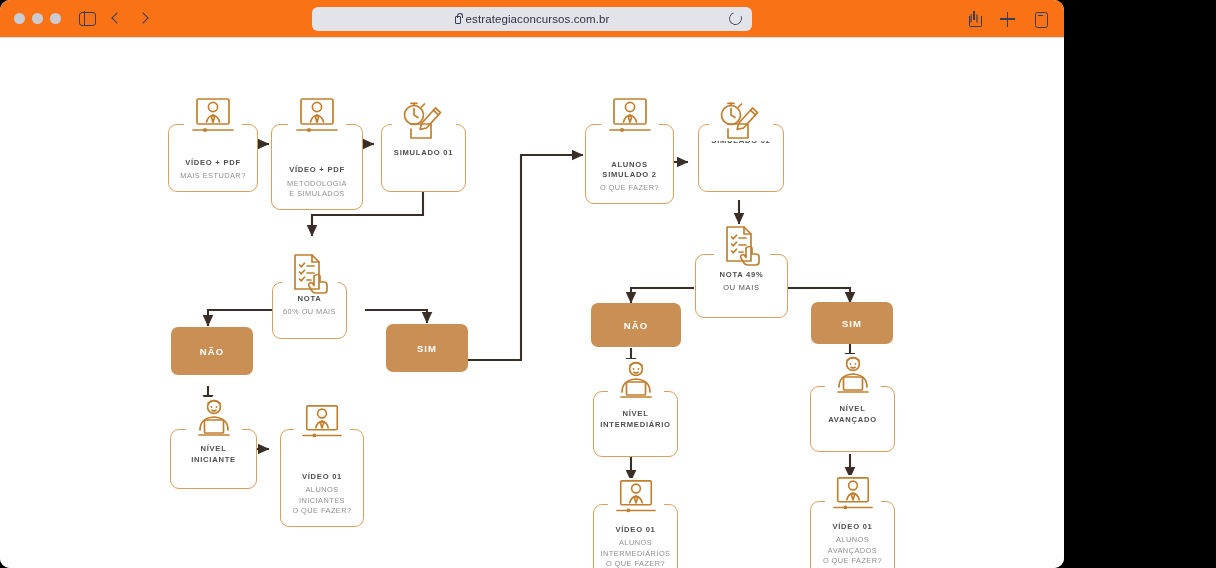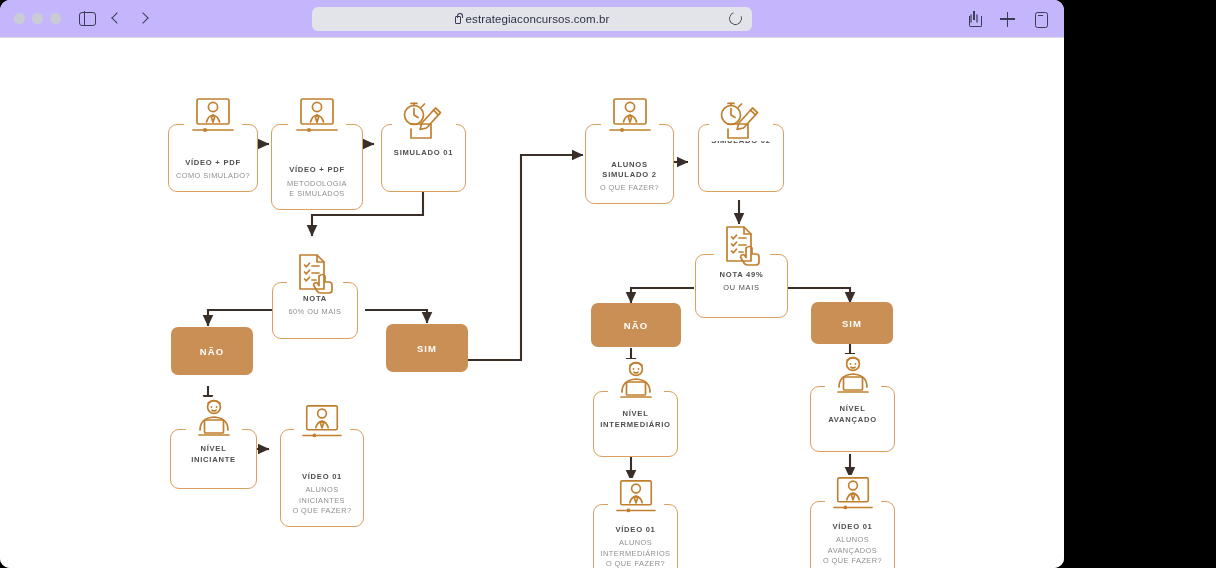--- a/index.html
+++ b/index.html
@@ -13,21 +13,21 @@
     position: absolute; left:0; top:0;
     width: 1064px; height: 568px;
     background: #ffffff;
     border-radius: 10px;
     overflow: hidden;
   }
   
   #toolbar {
     position: relative;
     height: 38px;
-    background: #c4b5fd;
+    background: #f97316;
     border-bottom: 1px solid #d9dce2;
     display: flex; align-items: center;
   }
   .traffic { display:flex; gap:7px; margin-left:14px; }
   .dot { width:11px; height:11px; border-radius:50%; background:#c9ccd4; }
   .sidebar-btn {
     margin-left: 18px; width:17px; height:14px;
     border: 1.6px solid #3a3d56; border-radius:3px;
     position: relative;
   }
@@ -213,21 +213,21 @@
             <rect x="8" y="3" width="32" height="25" rx="1.5"></rect>
             <circle cx="24" cy="11" r="4.6"></circle>
             <path d="M17.5 26 q1.5-6 6.5-7 q5 1 6.5 7"></path>
             <path d="M24 19 l-1.6 2.2 l1.6 5 l1.6-5 z"></path>
             <path d="M4 34 h40"></path>
             <circle cx="16" cy="34" r="2" fill="#c07f2e" stroke="none"></circle>
           </g>
         </svg>
       </div>
       <div class="ttl">VÍDEO + PDF</div>
-      <div class="sub">COMO SIMULADO?</div>
+      <div class="sub">MAIS ESTUDAR?</div>
     </div>
 
     <div class="node" style="left:271px; top:86px; width:92px; height:86px;">
       <div class="icon-slot" style="top:-29px;">
         <svg class="ic" width="48" height="44" viewBox="0 0 48 44">
           <g fill="none" stroke="#c07f2e" stroke-width="1.7" stroke-linecap="round" stroke-linejoin="round">
             <rect x="8" y="3" width="32" height="25" rx="1.5"></rect>
             <circle cx="24" cy="11" r="4.6"></circle>
             <path d="M17.5 26 q1.5-6 6.5-7 q5 1 6.5 7"></path>
             <path d="M24 19 l-1.6 2.2 l1.6 5 l1.6-5 z"></path>
@@ -252,21 +252,21 @@
             <path d="M24.5 8 l3-3"></path>
             <path d="M14 25 h20 v14 h-20 v-9"></path>
             <path d="M38.5 9 l5 4.6 l-14 15.4 l-6.4 1.4 l1.6-6.2 z"></path>
             <path d="M36.4 11.2 l5 4.6"></path>
           </g>
         </svg>
       </div>
       <div class="ttl" style="margin-bottom:0;">SIMULADO 01</div>
     </div>
 
-    <div class="node" style="left:272px; top:244px; width:86px; height:57px; justify-content:center;">
+    <div class="node" style="left:272px; top:244px; width:75px; height:57px; justify-content:center;">
       <div class="icon-slot" style="top:-31px;">
         <svg class="ic" width="46" height="44" viewBox="0 0 46 44">
           <g fill="none" stroke="#c07f2e" stroke-width="1.7" stroke-linecap="round" stroke-linejoin="round">
             <path d="M8 3 h17 l7 7 v27 h-24 z"></path>
             <path d="M25 3 v7 h7"></path>
             <path d="M12.5 13 l1.8 1.8 l3.2-3.6"></path>
             <path d="M12.5 20 l1.8 1.8 l3.2-3.6"></path>
             <path d="M12.5 27 l1.8 1.8 l3.2-3.6"></path>
             <path d="M20 14 h7"></path>
               <path d="M20 21 h7"></path>

